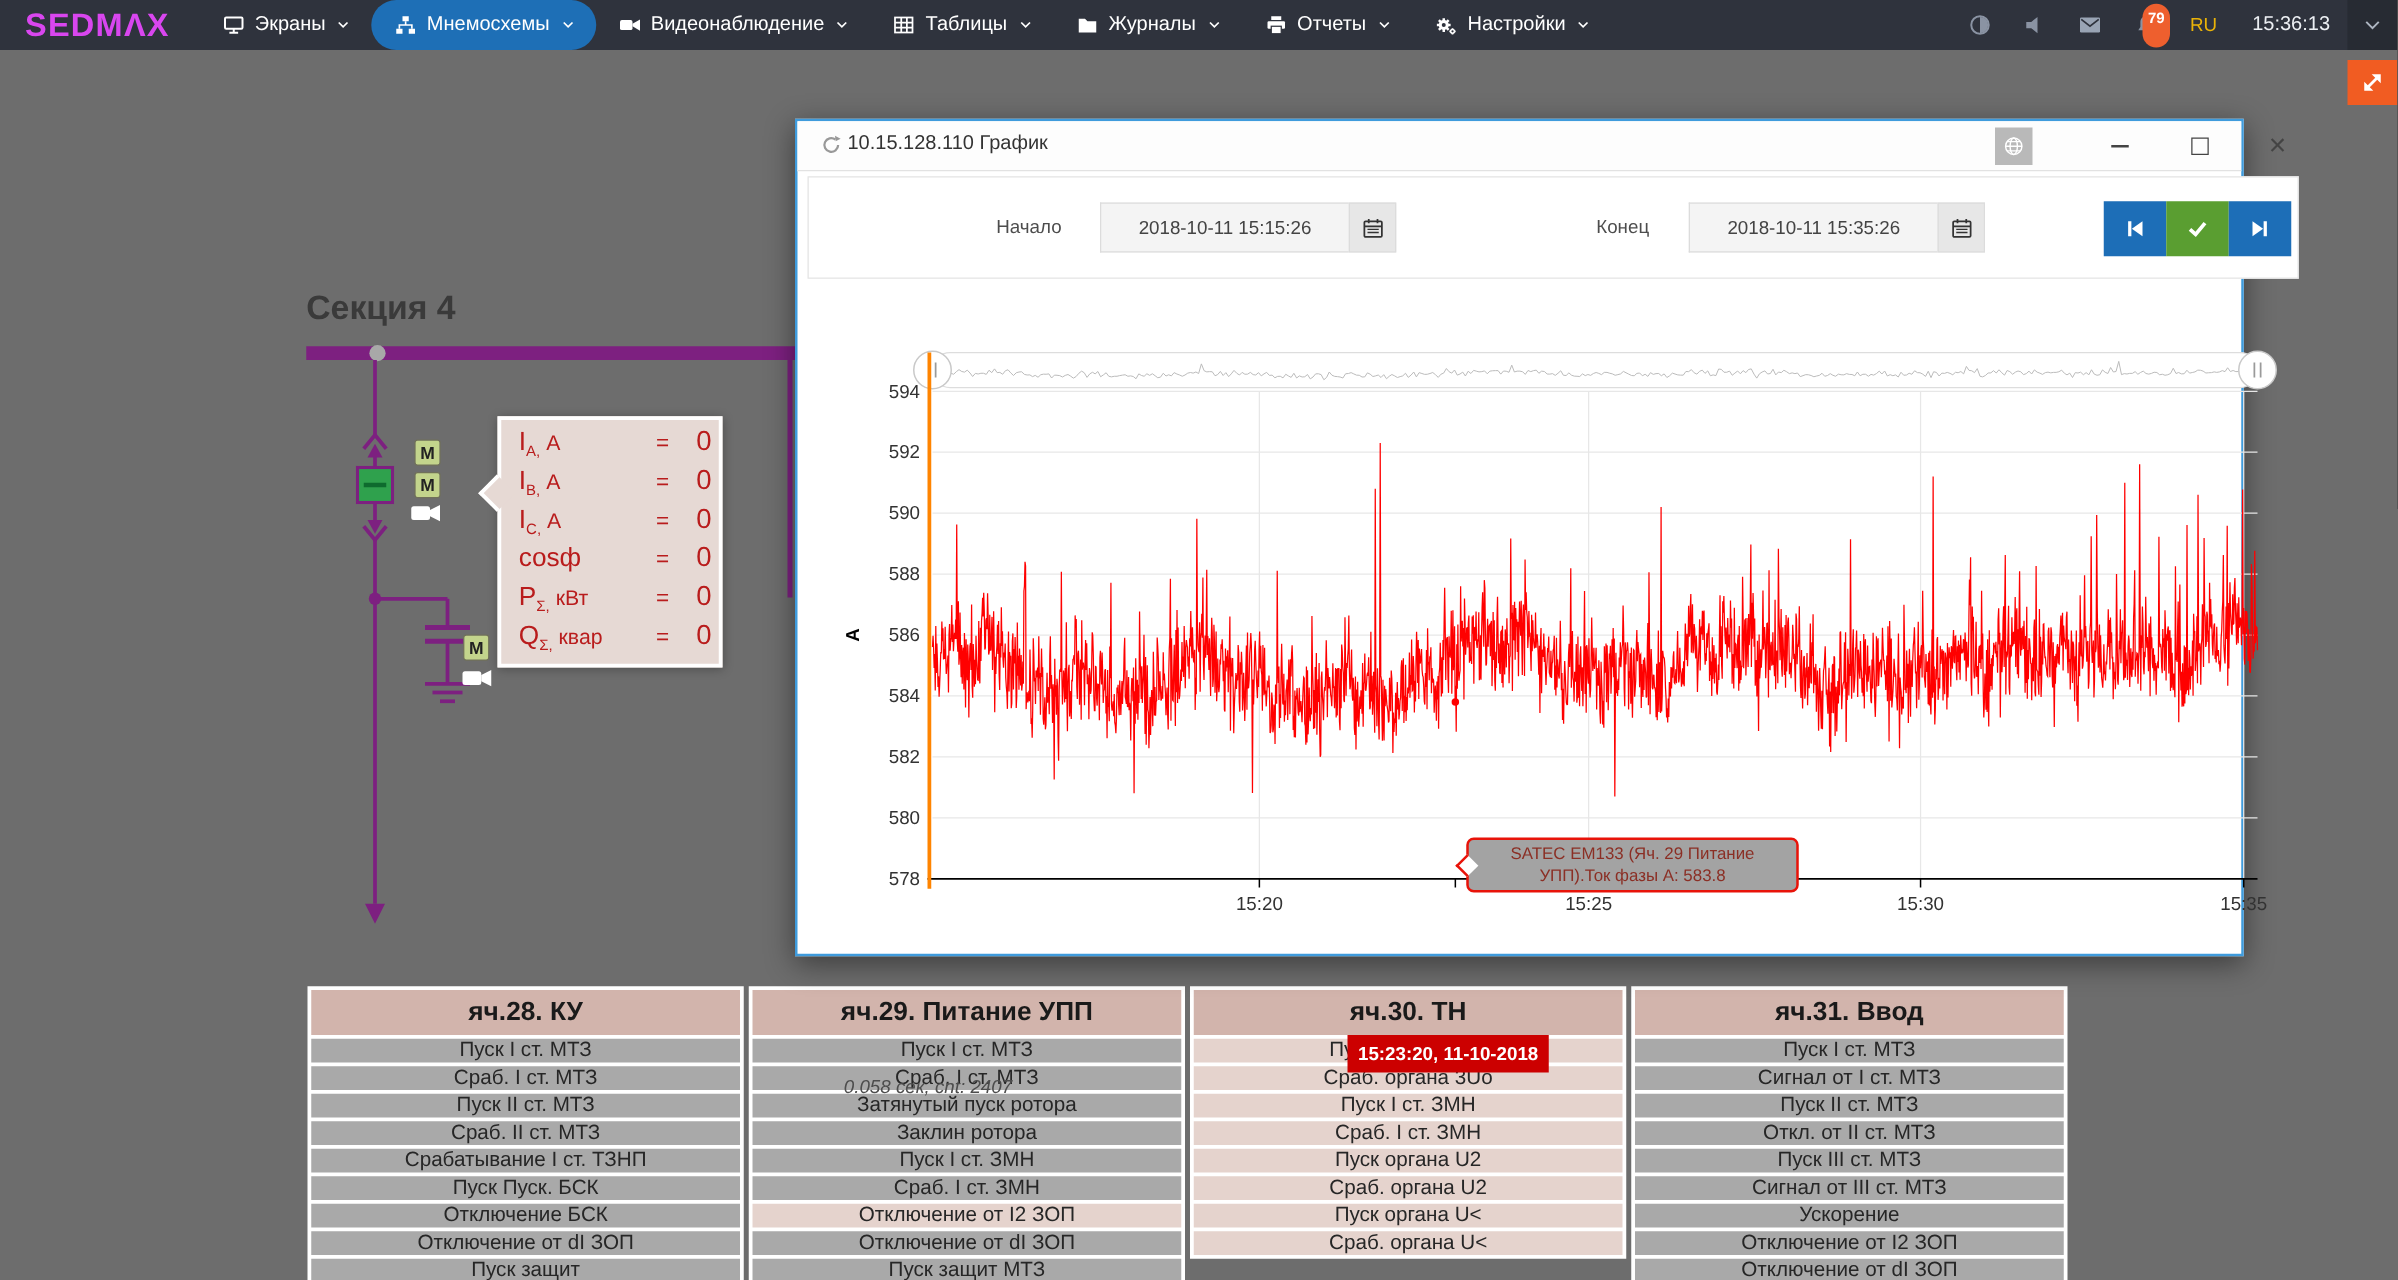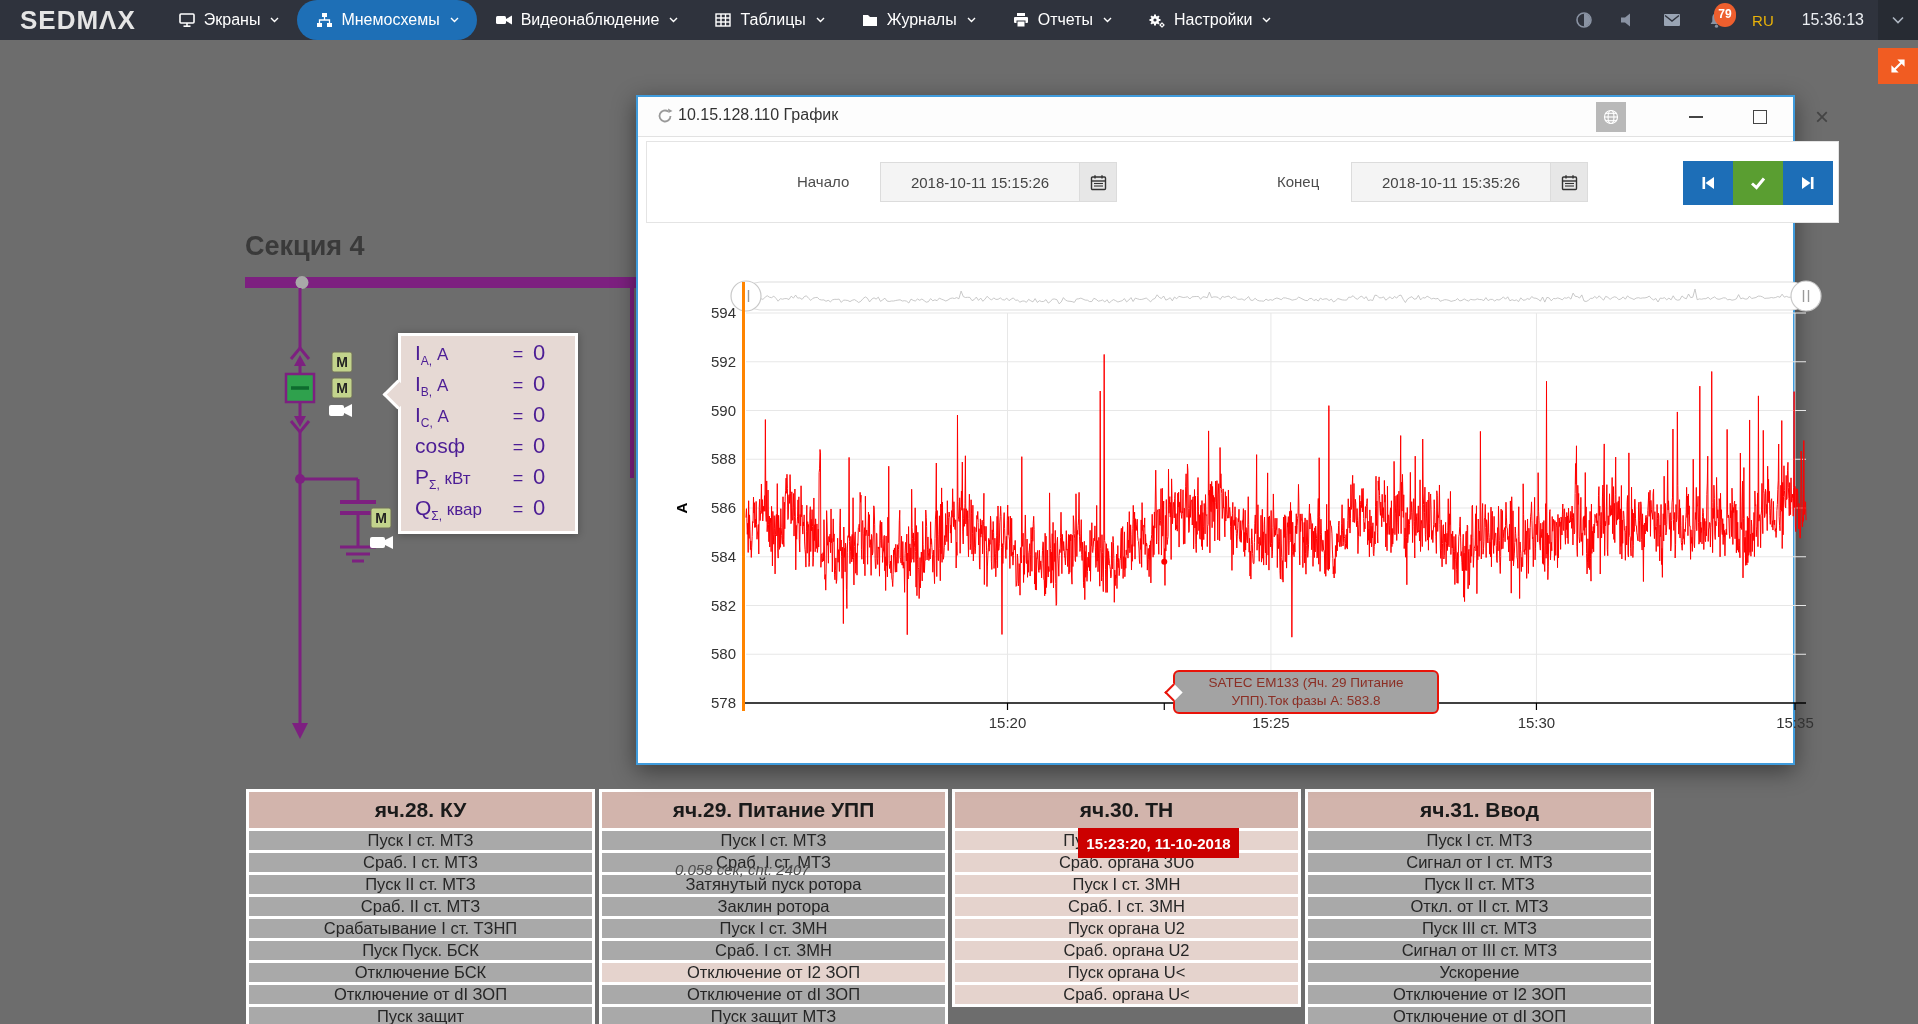--- a/index.html
+++ b/index.html
@@ -2,45 +2,45 @@
 <html><head>
 <meta charset="utf-8">
 <style>
   html,body{margin:0;padding:0;background:#444;}
   *{box-sizing:border-box;}
   #app{position:relative;width:1918px;height:1024px;background:#6d6d6d;overflow:hidden;
        font-family:"Liberation Sans","DejaVu Sans",sans-serif;}
 
   
   .nav{position:absolute;left:0;top:0;width:1918px;height:40px;background:#2f333d;display:flex;align-items:stretch;z-index:50;}
-  .nav-logo{display:flex;align-items:center;padding:0 24px 0 20px;color:#e5e5e5;font-weight:bold;font-size:26px;letter-spacing:1px;}
+  .nav-logo{display:flex;align-items:center;padding:0 24px 0 20px;color:#d946ef;font-weight:bold;font-size:26px;letter-spacing:1px;}
   .nav-item{display:flex;align-items:center;gap:8px;padding:0 18px;color:#fff;font-size:16px;cursor:pointer;white-space:nowrap;}
   .nav-item.active{background:#1e6fb6;border-radius:20px;}
   .nav-item svg{display:block;}
   .chev{width:9px;height:6px;margin-left:2px;}
   .nav-spacer{flex:1;}
   .nav-ico{display:flex;align-items:center;justify-content:center;width:44px;color:#8a93a3;cursor:pointer;position:relative;}
-  .nav-badge{position:absolute;top:3px;right:2px;min-width:22px;height:24px;border-radius:11px;background:#ee5f2e;color:#fff;
+  .nav-badge{position:absolute;top:3px;right:2px;min-width:22px;height:35px;border-radius:11px;background:#ee5f2e;color:#fff;
              font-size:12px;line-height:22px;text-align:center;font-weight:bold;}
   .nav-lang{display:flex;align-items:center;color:#eab308;font-size:15px;padding:0 14px;cursor:pointer;}
   .nav-time{display:flex;align-items:center;color:#eceff3;font-size:16px;padding:0 14px;}
   .nav-caret-block{width:40px;background:#272b33;display:flex;align-items:center;justify-content:center;cursor:pointer;}
 
   
   .expand-btn{position:absolute;left:1878px;top:48px;width:40px;height:36px;background:#f15c22;border:none;cursor:pointer;
               display:flex;align-items:center;justify-content:center;z-index:45;}
 
   
   .scheme-title{position:absolute;left:245px;top:231px;font-size:27px;font-weight:bold;color:#3a3a3a;z-index:6;}
   #scheme-svg{position:absolute;left:240px;top:270px;z-index:5;}
   .val-tip{position:absolute;left:398px;top:333px;width:180px;height:201px;background:#e6d9d4;border:3px solid #fff;
            box-shadow:0 1px 8px rgba(0,0,0,.3);z-index:7;padding:4px 0 0 14px;}
   .val-tip-arrow{position:absolute;left:-14px;top:48px;width:21px;height:21px;background:#e6d9d4;
                  border-left:3px solid #fff;border-bottom:3px solid #fff;transform:rotate(45deg);}
-  .vrow{display:grid;grid-template-columns:88px 30px 1fr;align-items:baseline;height:31px;color:#4c1d95;}
+  .vrow{display:grid;grid-template-columns:88px 30px 1fr;align-items:baseline;height:31px;color:#b91c1c;gap:12px;}
   .vrow .lbl{font-size:21px;}
   .vrow .lbl sub{font-size:12px;}
   .vrow .lbl .unit{font-size:17px;}
   .vrow .eq{font-size:18px;text-align:center;}
   .vrow .val{font-size:22px;text-align:right;padding-right:32px;}
 
   
   .modal{position:absolute;left:636px;top:95px;width:1159px;height:670px;background:#fff;border:2px solid #3f9bdc;
          box-shadow:0 6px 22px rgba(0,0,0,.45);z-index:40;}
   .m-header{position:absolute;left:0;top:0;width:100%;height:40px;border-bottom:1px solid #e2e2e2;background:#fdfdfd;}

